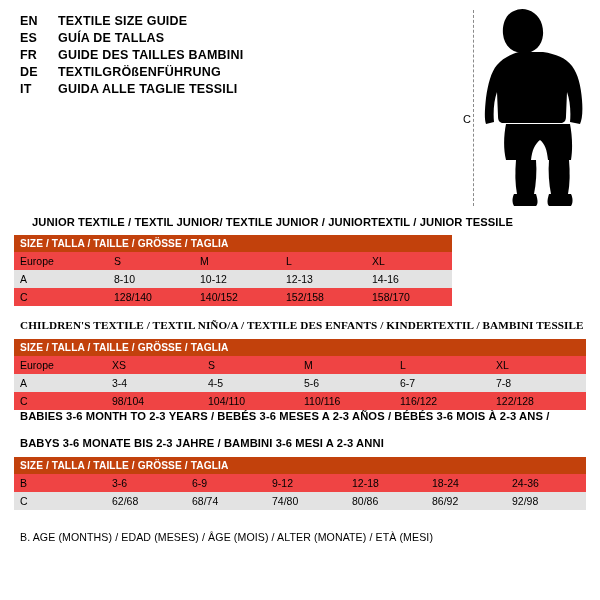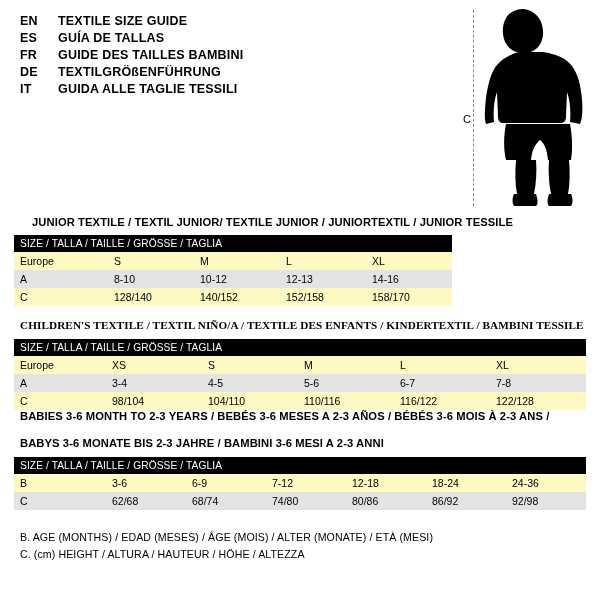--- a/index.html
+++ b/index.html
@@ -86,31 +86,31 @@
     border-collapse: collapse;
     table-layout: fixed;
     font-size: 10.5px;
   }
   table.size-table td {
     padding: 3px 0 3px 6px;
     vertical-align: middle;
     white-space: nowrap;
   }
   tr.head-row td {
-    background: #000000;
+    background: #c2410c;
     color: #ffffff;
     font-size: 10.2px;
-    font-weight: normal;
+    font-weight: bold;
     letter-spacing: 0.1px;
   }
   tr.alt-row td {
     background: #e3e3e3;
   }
   tr.plain-row td {
-    background: #fef9c3;
+    background: #ef4444;
   }
 
   
   .footnotes {
     position: absolute;
     left: 20px;
     top: 531px;
     width: 560px;
   }
   .footnote {
@@ -259,33 +259,32 @@
       <col style="width:80px">
   </colgroup>
   <tbody>
     <tr class="head-row">
       <td colspan="7">SIZE / TALLA / TAILLE / GRÖSSE / TAGLIA</td>
     </tr>
     <tr class="plain-row">
       <td>B</td>
       <td>3-6</td>
       <td>6-9</td>
-      <td>7-12</td>
+      <td>9-12</td>
       <td>12-18</td>
       <td>18-24</td>
       <td>24-36</td>
     </tr>
     <tr class="alt-row">
       <td>C</td>
       <td>62/68</td>
       <td>68/74</td>
       <td>74/80</td>
       <td>80/86</td>
       <td>86/92</td>
       <td>92/98</td>
     </tr>
   </tbody>
 </table>
 
 <div class="footnotes">
   <div class="footnote">B. AGE (MONTHS) / EDAD (MESES) / ÂGE (MOIS) / ALTER (MONATE) / ETÀ (MESI)</div>
-  <div class="footnote">C. (cm) HEIGHT / ALTURA / HAUTEUR / HÖHE / ALTEZZA</div>
 </div>
 
 </body></html>

